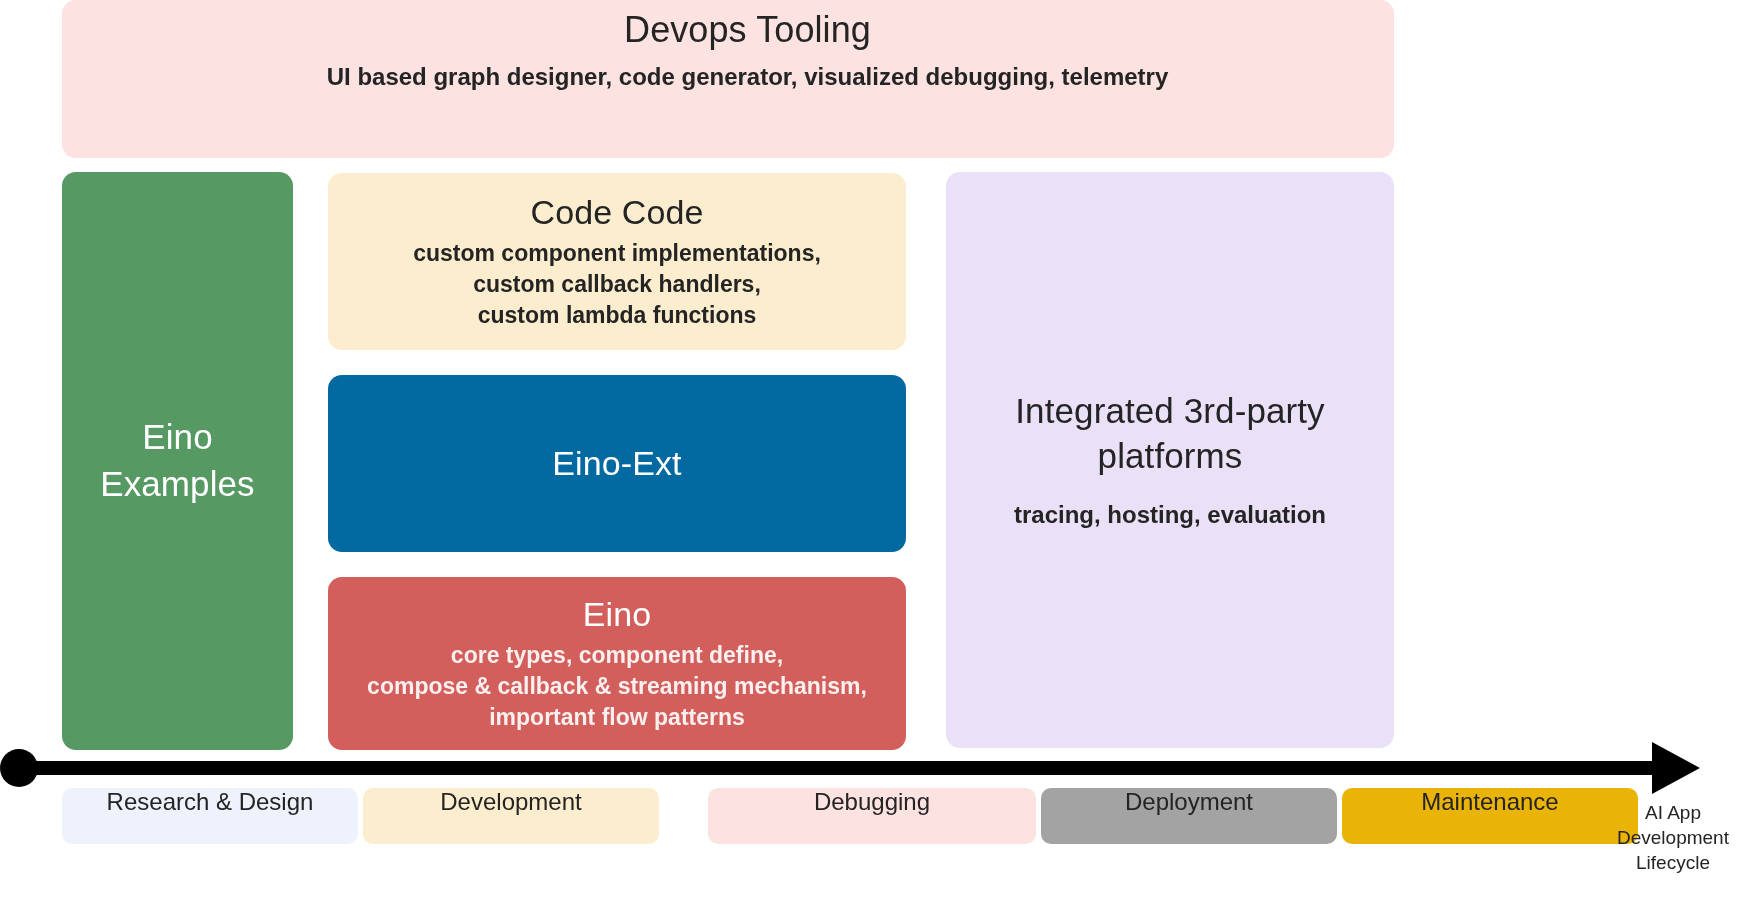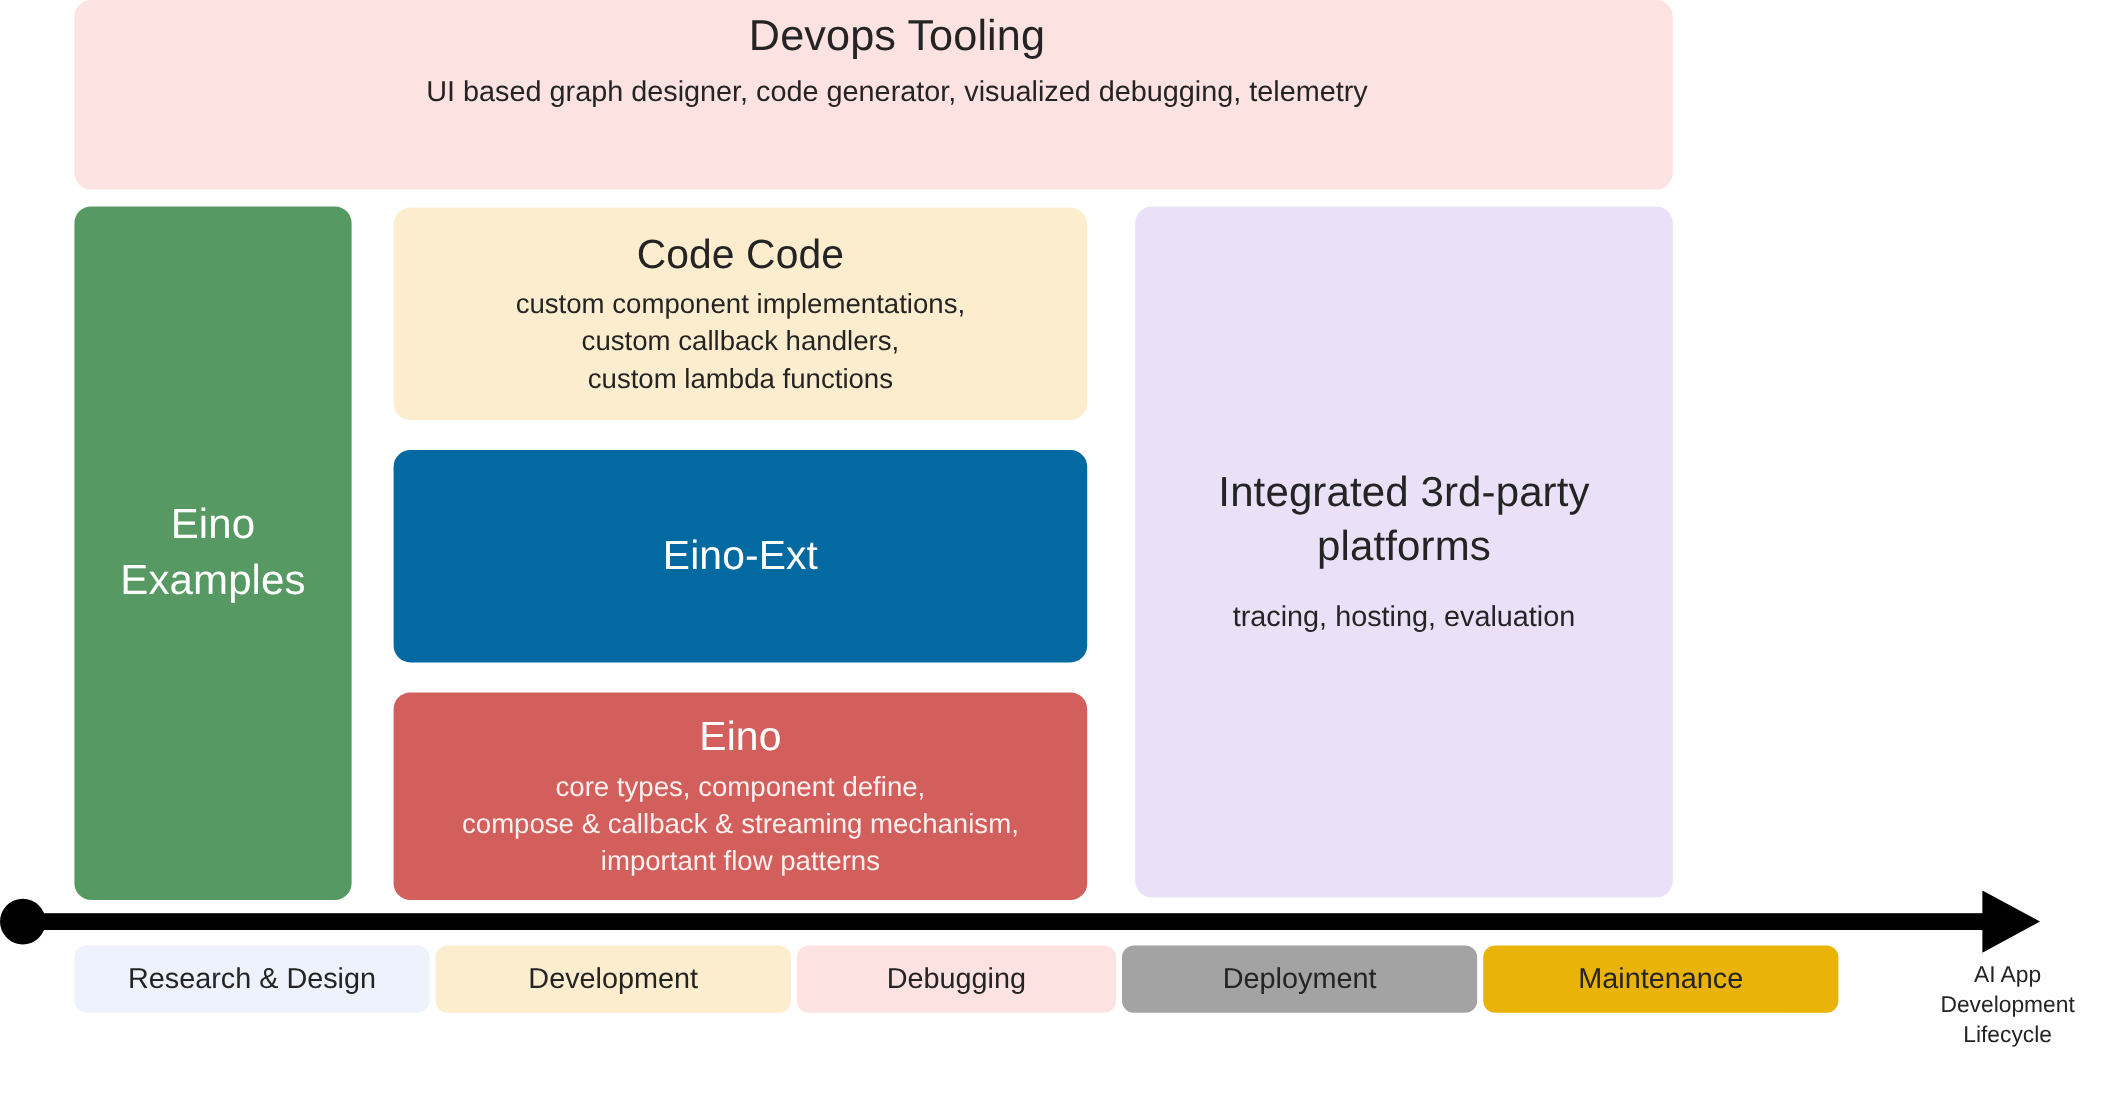--- a/index.html
+++ b/index.html
@@ -34,21 +34,21 @@
   }
   .card .title {
     font-size: 34px;
     font-weight: 400;
     letter-spacing: .1px;
     margin: 0;
     line-height: 1.22;
   }
   .card .sub {
     font-size: 23px;
-    font-weight: 400;
+    font-weight: 700;
     margin: 0;
     line-height: 1.35;
     white-space: pre-line;
   }
 
   
   #devops-banner {
     left: 62px;
     top: 0px;
     width: 1332px;
@@ -136,21 +136,20 @@
     top: 788px;
     height: 56px;
     display: flex;
     gap: 5px;
   }
   .pill {
     box-sizing: border-box;
     border-radius: 10px;
     height: 56px;
     display: flex;
-    align-items: center;
     justify-content: center;
     font-size: 24px;
     color: #242424;
     padding: 0 10px;
   }
 
   
   #lifecycle-axis-label {
     position: absolute;
     left: 1586px;
@@ -208,21 +207,21 @@
     <polygon points="1652,6 1700,32 1652,58" fill="#000000"></polygon>
   </svg>
 
   <div id="lifecycle-row">
       <div class="pill" style="background: rgb(237, 242, 252); width: 296px;">
         <span>Research &amp; Design</span>
       </div>
       <div class="pill" style="background: rgb(252, 237, 206); width: 296px;">
         <span>Development</span>
       </div>
-      <div class="pill" style="background: rgb(252, 226, 224); width: 266px;">
+      <div class="pill" style="background: rgb(252, 226, 224); width: 328px; margin-left: 44px;">
         <span>Debugging</span>
       </div>
       <div class="pill" style="background: #a3a3a3; width: 296px;">
         <span>Deployment</span>
       </div>
       <div class="pill" style="background: #eab308; width: 296px;">
         <span>Maintenance</span>
       </div>
     </div>
 

